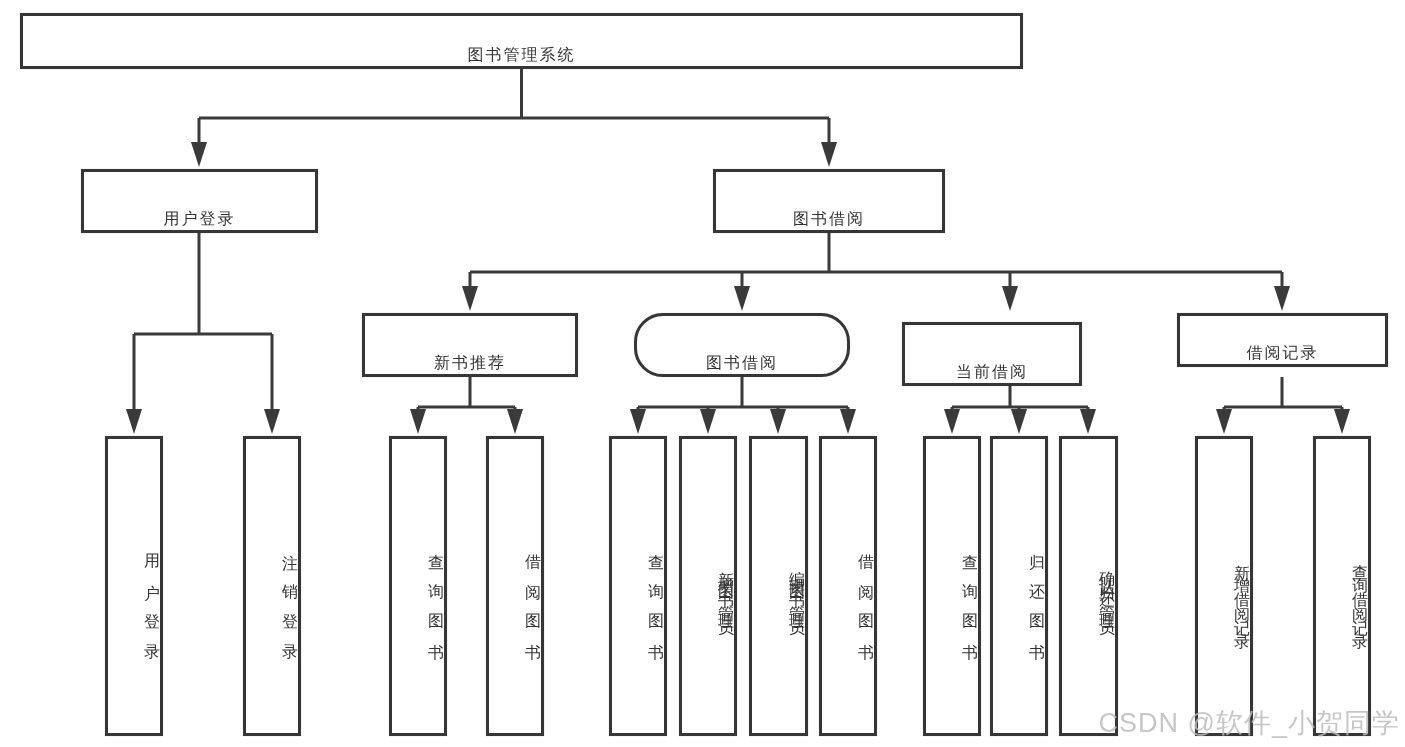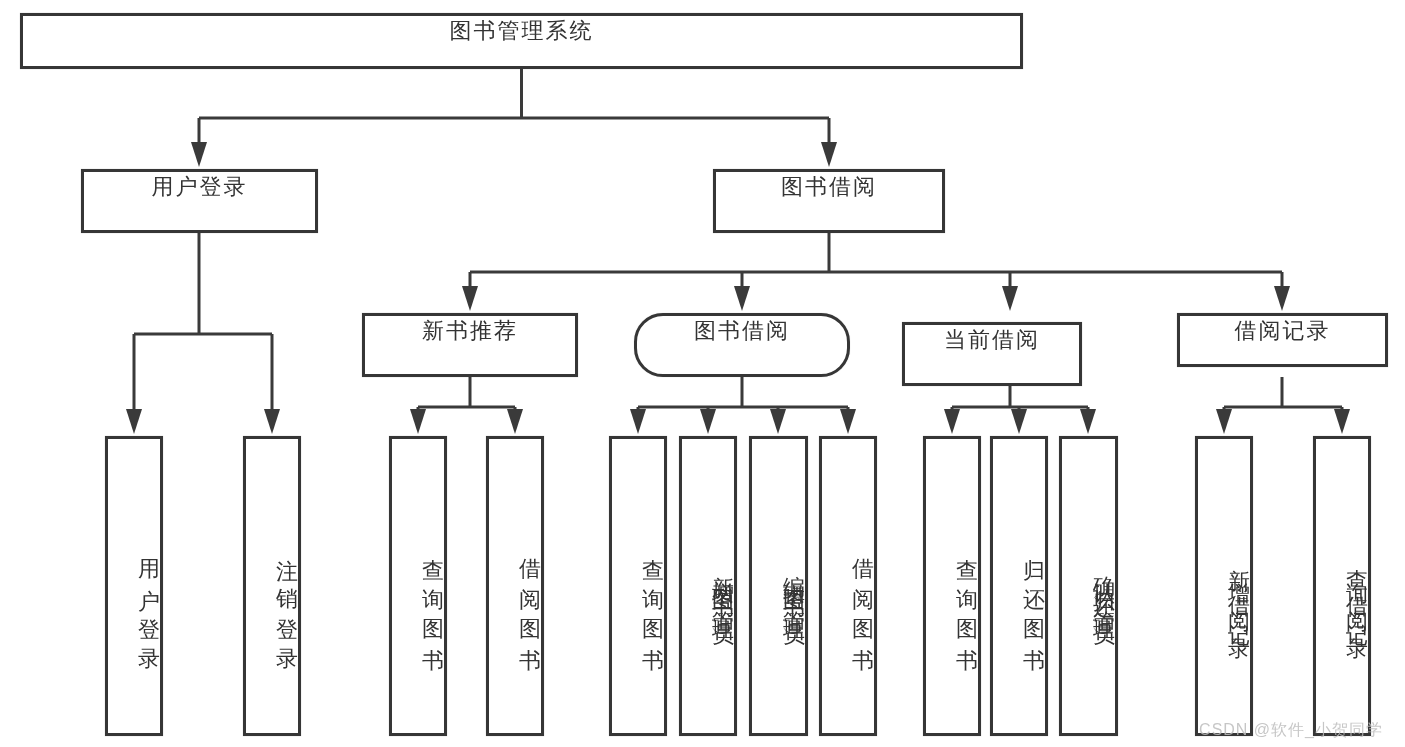--- a/index.html
+++ b/index.html
@@ -11,41 +11,41 @@
     color:#333333;
     overflow:hidden;
   }
   .wires{position:absolute;left:0;top:0;width:1405px;height:747px;}
   .box{
     position:absolute;
     box-sizing:border-box;
     background:#ffffff;
     border:3px solid #363636;
     display:flex;
-    align-items:flex-start;
+    align-items:flex-end;
     justify-content:center;
-    font-size:22px;
+    font-size:16px;
     letter-spacing:2px;
     color:#333333;
     box-shadow:0 0 1px rgba(0,0,0,.25);
   }
   .leaf{
     writing-mode:vertical-rl;
     text-orientation:mixed;
     text-align:center;
     display:block;
     line-height:1;
   }
   .sp4{letter-spacing:30px;padding-top:30px;}
   .sp6{letter-spacing:14px;padding-top:14px;}
   .sp9{letter-spacing:7px;padding-top:7px;}
   .watermark{
     position:absolute;
-    right:22px;bottom:6px;
-    font-size:16px;
+    right:5px;bottom:6px;
+    font-size:27px;
     color:#bdbdbd;
     letter-spacing:1px;
     opacity:.85;
     z-index:5;
     white-space:nowrap;
   }
 </style>
 </head>
 <body>
 

